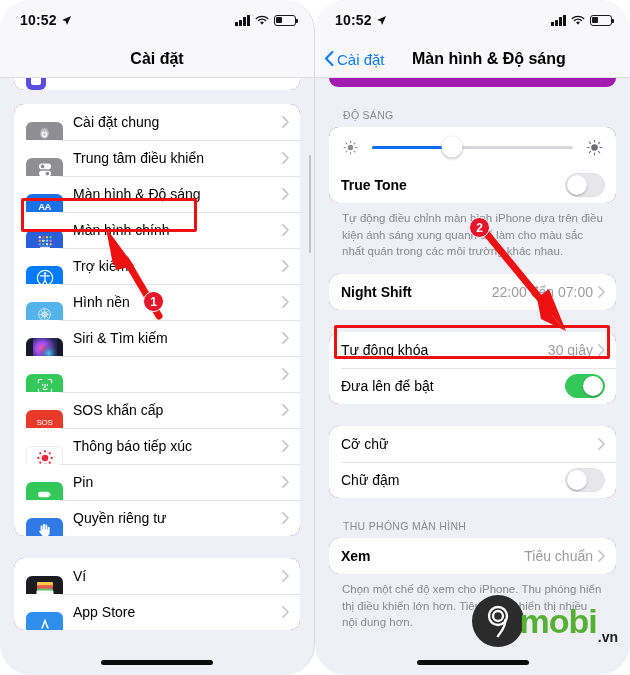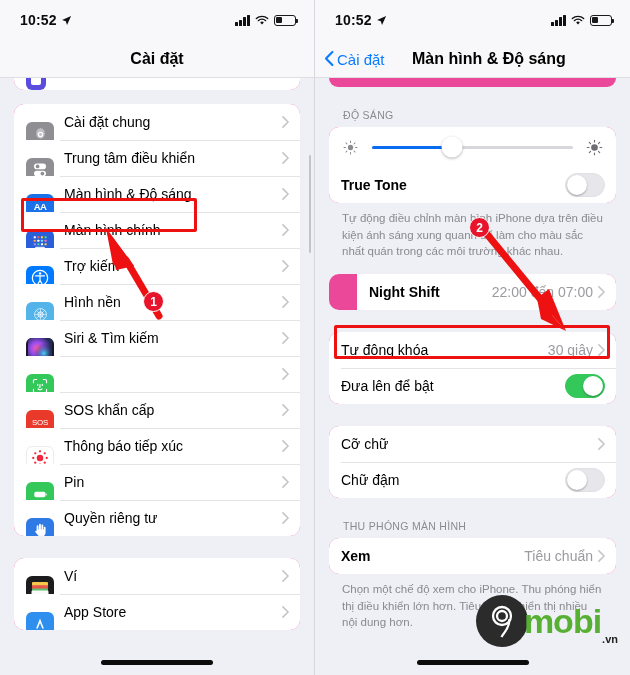--- a/index.html
+++ b/index.html
@@ -8,20 +8,21 @@
     background: #ffffff;
     font-family: "Liberation Sans", sans-serif;
     overflow: hidden;
   }
   .screens { display: flex; width: 630px; height: 675px; }
   .phone {
     position: relative;
     width: 315px; height: 675px;
     background: #eef0f5;
     overflow: hidden;
+    border-radius: 31px;
   }
   .phone.left { border-right: 1px solid #d8d8dc; }
 
   
   .statusbar {
     height: 40px;
     background: #f8f8fa;
     display: flex; align-items: center;
     padding: 0 18px 0 20px;
     position: relative; z-index: 5;
@@ -65,37 +66,37 @@
     display: flex; align-items: center; gap: 3px;
     color: #0a7aff; font-size: 15px;
   }
   .chev-back { width: 10px; height: 16px; display: block; }
   .navbar.detail { justify-content: flex-start; padding-left: 97px; }
 
   
   .content { position: absolute; top: 78px; left: 0; right: 0; bottom: 0; }
 
   .group {
-    background: #ec4899; border-radius: 10px;
+    background: #a21caf; border-radius: 10px;
     margin: 0 14px; overflow: hidden;
   }
   .group.clip-top { border-radius: 0 0 10px 10px; }
 
   .row {
     display: flex; align-items: center;
     height: 36px; padding-left: 12px; padding-right: 11px;
     position: relative; background: #fff;
   }
   .row + .row::before {
     content: ""; position: absolute; left: 46px; right: 0; top: 0;
     height: 1px; background: #e4e4e7;
   }
   .row.nosep + .row::before { left: 12px; }
   .icon {
-    width: 28px; height: 24px; border-radius: 6px;
+    width: 37px; height: 24px; border-radius: 6px;
     flex: none; margin-right: 10px;
     display: flex; align-items: center; justify-content: center;
     overflow: hidden; position: relative; margin-top: 24px;
   }
   .label { font-size: 14px; color: #000; white-space: nowrap; }
   .val {
     margin-left: auto; font-size: 14px; color: #9a9aa0;
     padding-right: 5px; white-space: nowrap;
   }
   .chev {
@@ -182,21 +183,21 @@
   .wm .nine {
     width: 52px; height: 52px; border-radius: 50%;
     background: #2b2b2b; display: flex; align-items: center;
     justify-content: center; margin-right: -4px;
   }
   .wm .mobi {
     font-size: 34px; font-weight: 700; color: #57b033;
     letter-spacing: -1px; line-height: 1;
   }
   .wm .vn {
-    font-size: 11px; color: #222; font-weight: 700;
+    font-size: 14px; color: #222; font-weight: 700;
     align-self: flex-end; margin-bottom: 2px; margin-left: 1px;
   }
 </style>
 </head>
 <body>
 
 <div class="screens">
 
   <div class="phone left">
 
@@ -538,21 +539,21 @@
           </svg>
         </div>
         <div class="row">
           <div class="label" style="font-weight:600;">True Tone</div>
           <div class="toggle"></div>
         </div>
       </div>
 
       <div class="footnote">Tự động điều chỉnh màn hình iPhone dựa trên điều kiện ánh sáng xung quanh để làm cho màu sắc nhất quán trong các môi trường khác nhau.</div>
 
-      <div class="group" style="margin-top:14px;padding-left:28px;">
+      <div class="group" style="margin-top:14px;">
         <div class="row">
           <div class="label" style="font-weight:600;">Night Shift</div>
           <div class="val">22:00 đến 07:00</div>
           <svg class="chev" viewBox="0 0 8 14">
               <path d="M1 1l6 6-6 6" stroke="#c4c4c9" stroke-width="1.8" fill="none" stroke-linecap="round" stroke-linejoin="round"></path>
             </svg>
         </div>
       </div>
 
       <div class="group" style="margin-top:22px;">

